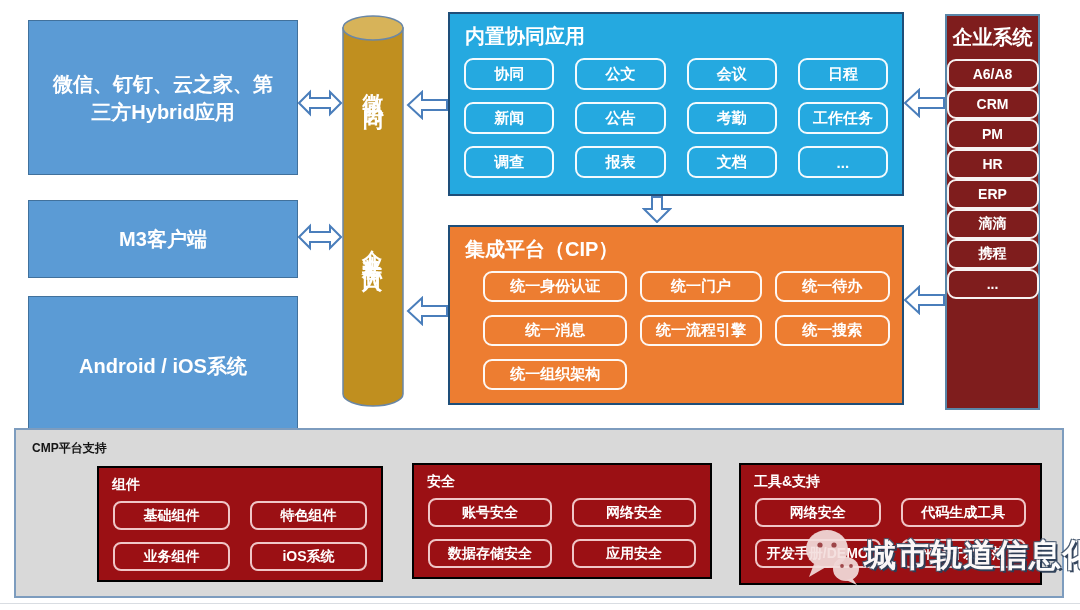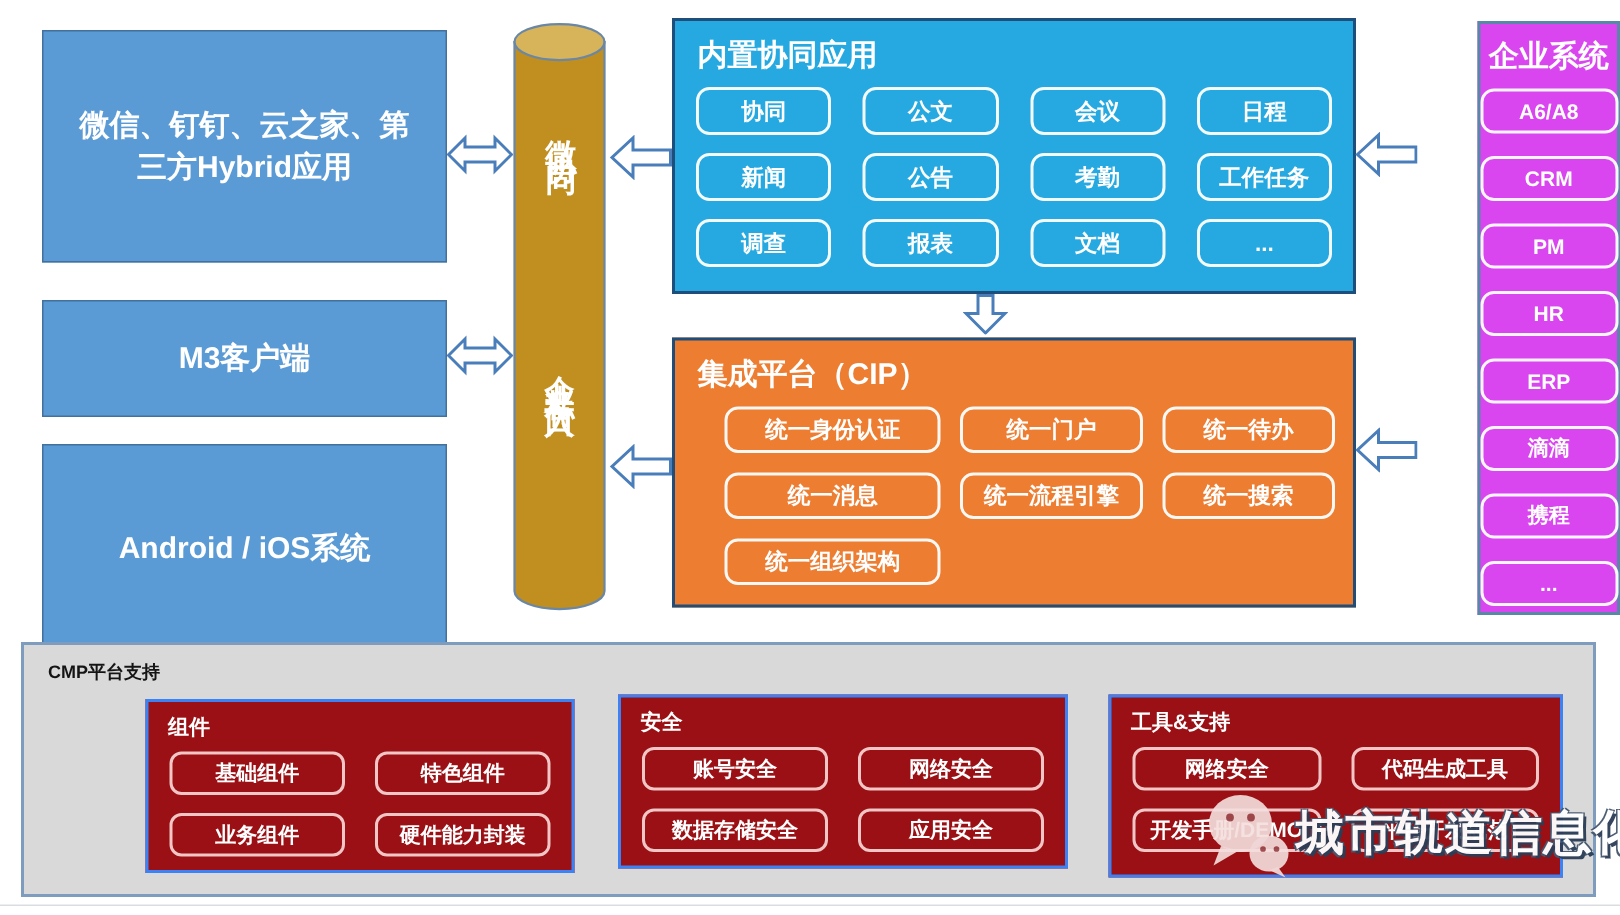--- a/index.html
+++ b/index.html
@@ -31,29 +31,29 @@
   .pill{height:32px;border:2px solid rgba(255,255,255,.95);border-radius:9px;color:#fff;
         font-weight:bold;font-size:15px;display:flex;align-items:center;justify-content:center;
         box-sizing:border-box;white-space:nowrap;}
 
   
   #cip{left:448px;top:225px;width:456px;height:180px;background:#ED7D31;border:2px solid #1E4E79;}
   #cip-grid{display:grid;grid-template-columns:1.25fr 1.05fr 1fr;gap:13px 13px;padding:8px 12px 0 33px;}
   #cip .pill{height:31px;}
 
   
-  #ent{left:985px;top:14px;width:95px;height:396px;background:#d946ef;border:2px solid #5A86A8;}
+  #ent{left:945px;top:14px;width:95px;height:396px;background:#7f1d1d;border:2px solid #5A86A8;}
   #ent .panel-title{text-align:center;padding:8px 0 0 0;}
-  #ent-col{display:flex;flex-direction:column;gap:15px;align-items:center;padding-top:8px;}
+  #ent-col{display:flex;flex-direction:column;align-items:center;padding-top:8px;}
   #ent .pill{width:92px;height:30px;font-size:14px;}
 
   
   #cmp{left:14px;top:428px;width:1050px;height:170px;background:#D9D9D9;border:2px solid #7D9CBE;}
   #cmp-title{color:#141414;font-weight:bold;font-size:12px;padding:10px 0 0 16px;}
-  .redgroup{position:absolute;background:#9B1014;border:2px solid #3b82f6;box-sizing:border-box;}
+  .redgroup{position:absolute;background:#9B1014;border:2px solid #000000;box-sizing:border-box;}
   #grp1{left:81px;top:36px;width:286px;height:116px;}
   #grp2{left:396px;top:33px;width:300px;height:116px;}
   #grp3{left:723px;top:33px;width:303px;height:122px;}
   .grp-title{color:#fff;font-weight:bold;font-size:14px;padding:8px 0 0 13px;}
   .grp-grid{display:grid;grid-template-columns:repeat(2,1fr);gap:12px 20px;padding:7px 14px 0 14px;}
   .grp-grid .pill{height:29px;font-size:14px;border:2px solid rgba(255,230,230,.85);border-radius:8px;}
 
   
   .arrow{position:absolute;}
   .arrow polygon{fill:#ffffff;stroke:#4A7EBB;stroke-width:2;stroke-linejoin:miter;}
@@ -130,21 +130,21 @@
 
   <div class="panel" id="cmp">
     <div id="cmp-title">CMP平台支持</div>
 
     <div class="redgroup" id="grp1">
       <div class="grp-title">组件</div>
       <div class="grp-grid">
         <div class="pill">基础组件</div>
         <div class="pill">特色组件</div>
         <div class="pill">业务组件</div>
-        <div class="pill">硬件能力封装</div>
+        <div class="pill">iOS系统</div>
       </div>
     </div>
 
     <div class="redgroup" id="grp2">
       <div class="grp-title">安全</div>
       <div class="grp-grid">
         <div class="pill">账号安全</div>
         <div class="pill">网络安全</div>
         <div class="pill">数据存储安全</div>
         <div class="pill">应用安全</div>

